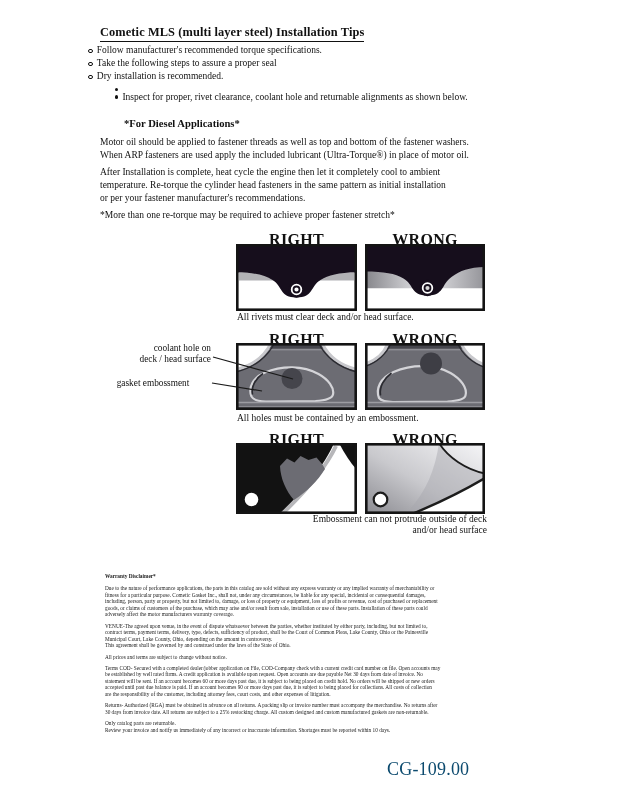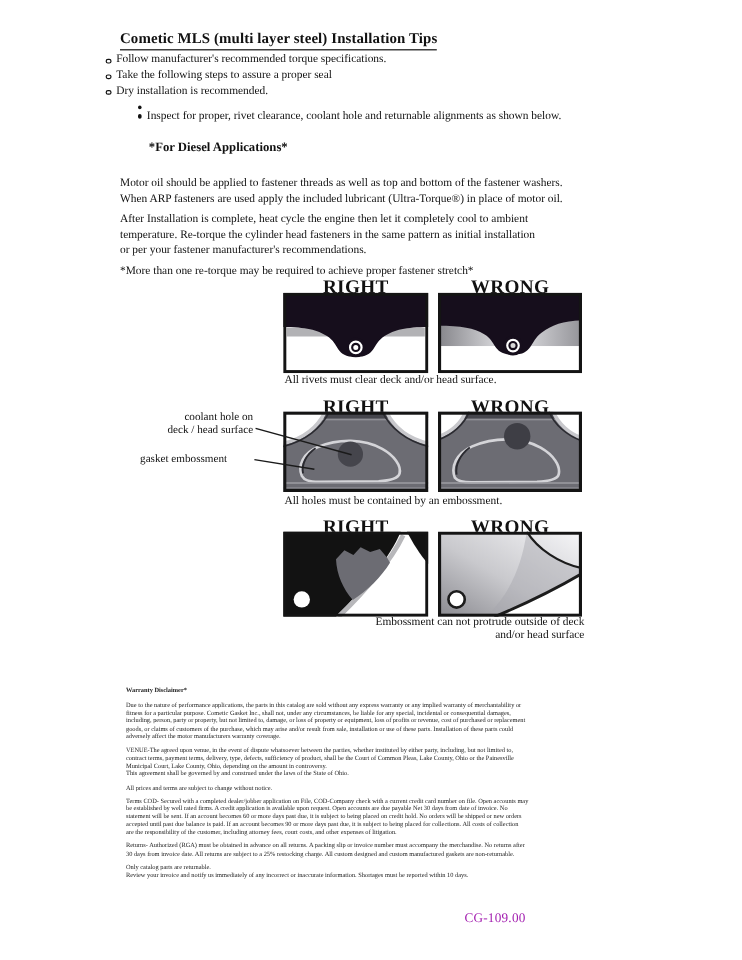--- a/index.html
+++ b/index.html
@@ -12,21 +12,21 @@
          border-bottom:1.6px solid #111;padding-bottom:1px;display:inline-block;}
 
   .bullets{left:88px;top:44px;width:445px;font-size:9.5px;line-height:13px;}
   .b{display:flex;align-items:flex-start;}
   .mk{flex:0 0 auto;width:3.4px;height:3.4px;border-radius:50%;margin:4.5px 4px 0 0;}
   .mk.open{border:1px solid #111;background:#fff;width:2.8px;height:2.8px;}
   .mk.fill{background:#111;}
   .b.l2{margin-left:27px;}
 
   .diesel-h{left:84px;top:118px;font-size:10.6px;font-weight:bold;margin-left:40px;}
-  .para{left:100px;top:0;width:440px;font-size:9.5px;line-height:13.2px;margin-top:11px;}
+  .para{left:100px;top:0;width:440px;font-size:9.5px;line-height:13.2px;}
   .p1{top:136px;} .p2{top:166px;} .pnote{top:209px;}
 
   .dlabel{top:0;width:121px;text-align:center;font-size:16px;font-weight:bold;letter-spacing:.3px;}
   .lr{left:236px;} .lw{left:365px;width:120px;}
   .r1{top:231px;} .r2{top:331px;} .r3{top:431px;}
 
   svg.box{position:absolute;display:block;}
   .b1r{left:236px;top:244px;width:121px;height:67px;}
   .b1w{left:365px;top:244px;width:120px;height:67px;}
   .b2r{left:236px;top:343px;width:121px;height:67px;}
@@ -38,21 +38,21 @@
   .c1{top:312px;} .c2{top:413px;} .c3{top:514px;width:250px;}
 
   .callout{left:95px;width:116px;text-align:right;font-size:9.3px;line-height:10.5px;}
   .co1{top:343px;} .co2{top:378px;text-align:center;}
   .leaders{left:209px;top:350px;width:90px;height:46px;position:absolute;}
 
   .legal{left:105px;top:573px;width:430px;font-size:5.3px;line-height:6.45px;color:#222;}
   .lg-h{font-weight:bold;margin-bottom:6px;}
   .lg-p{margin-bottom:5px;}
 
-  .pagenum{left:387px;top:759px;font-size:11px;letter-spacing:.2px;color:#a21caf;}
+  .pagenum{left:387px;top:759px;font-size:18px;letter-spacing:.2px;color:#0c4a6e;}
 </style>
 </head>
 <body>
 
 <div class="page">
 
   <div class="abs title">Cometic MLS (multi layer steel) Installation Tips</div>
 
   <div class="abs bullets">
     <div class="b l1">

